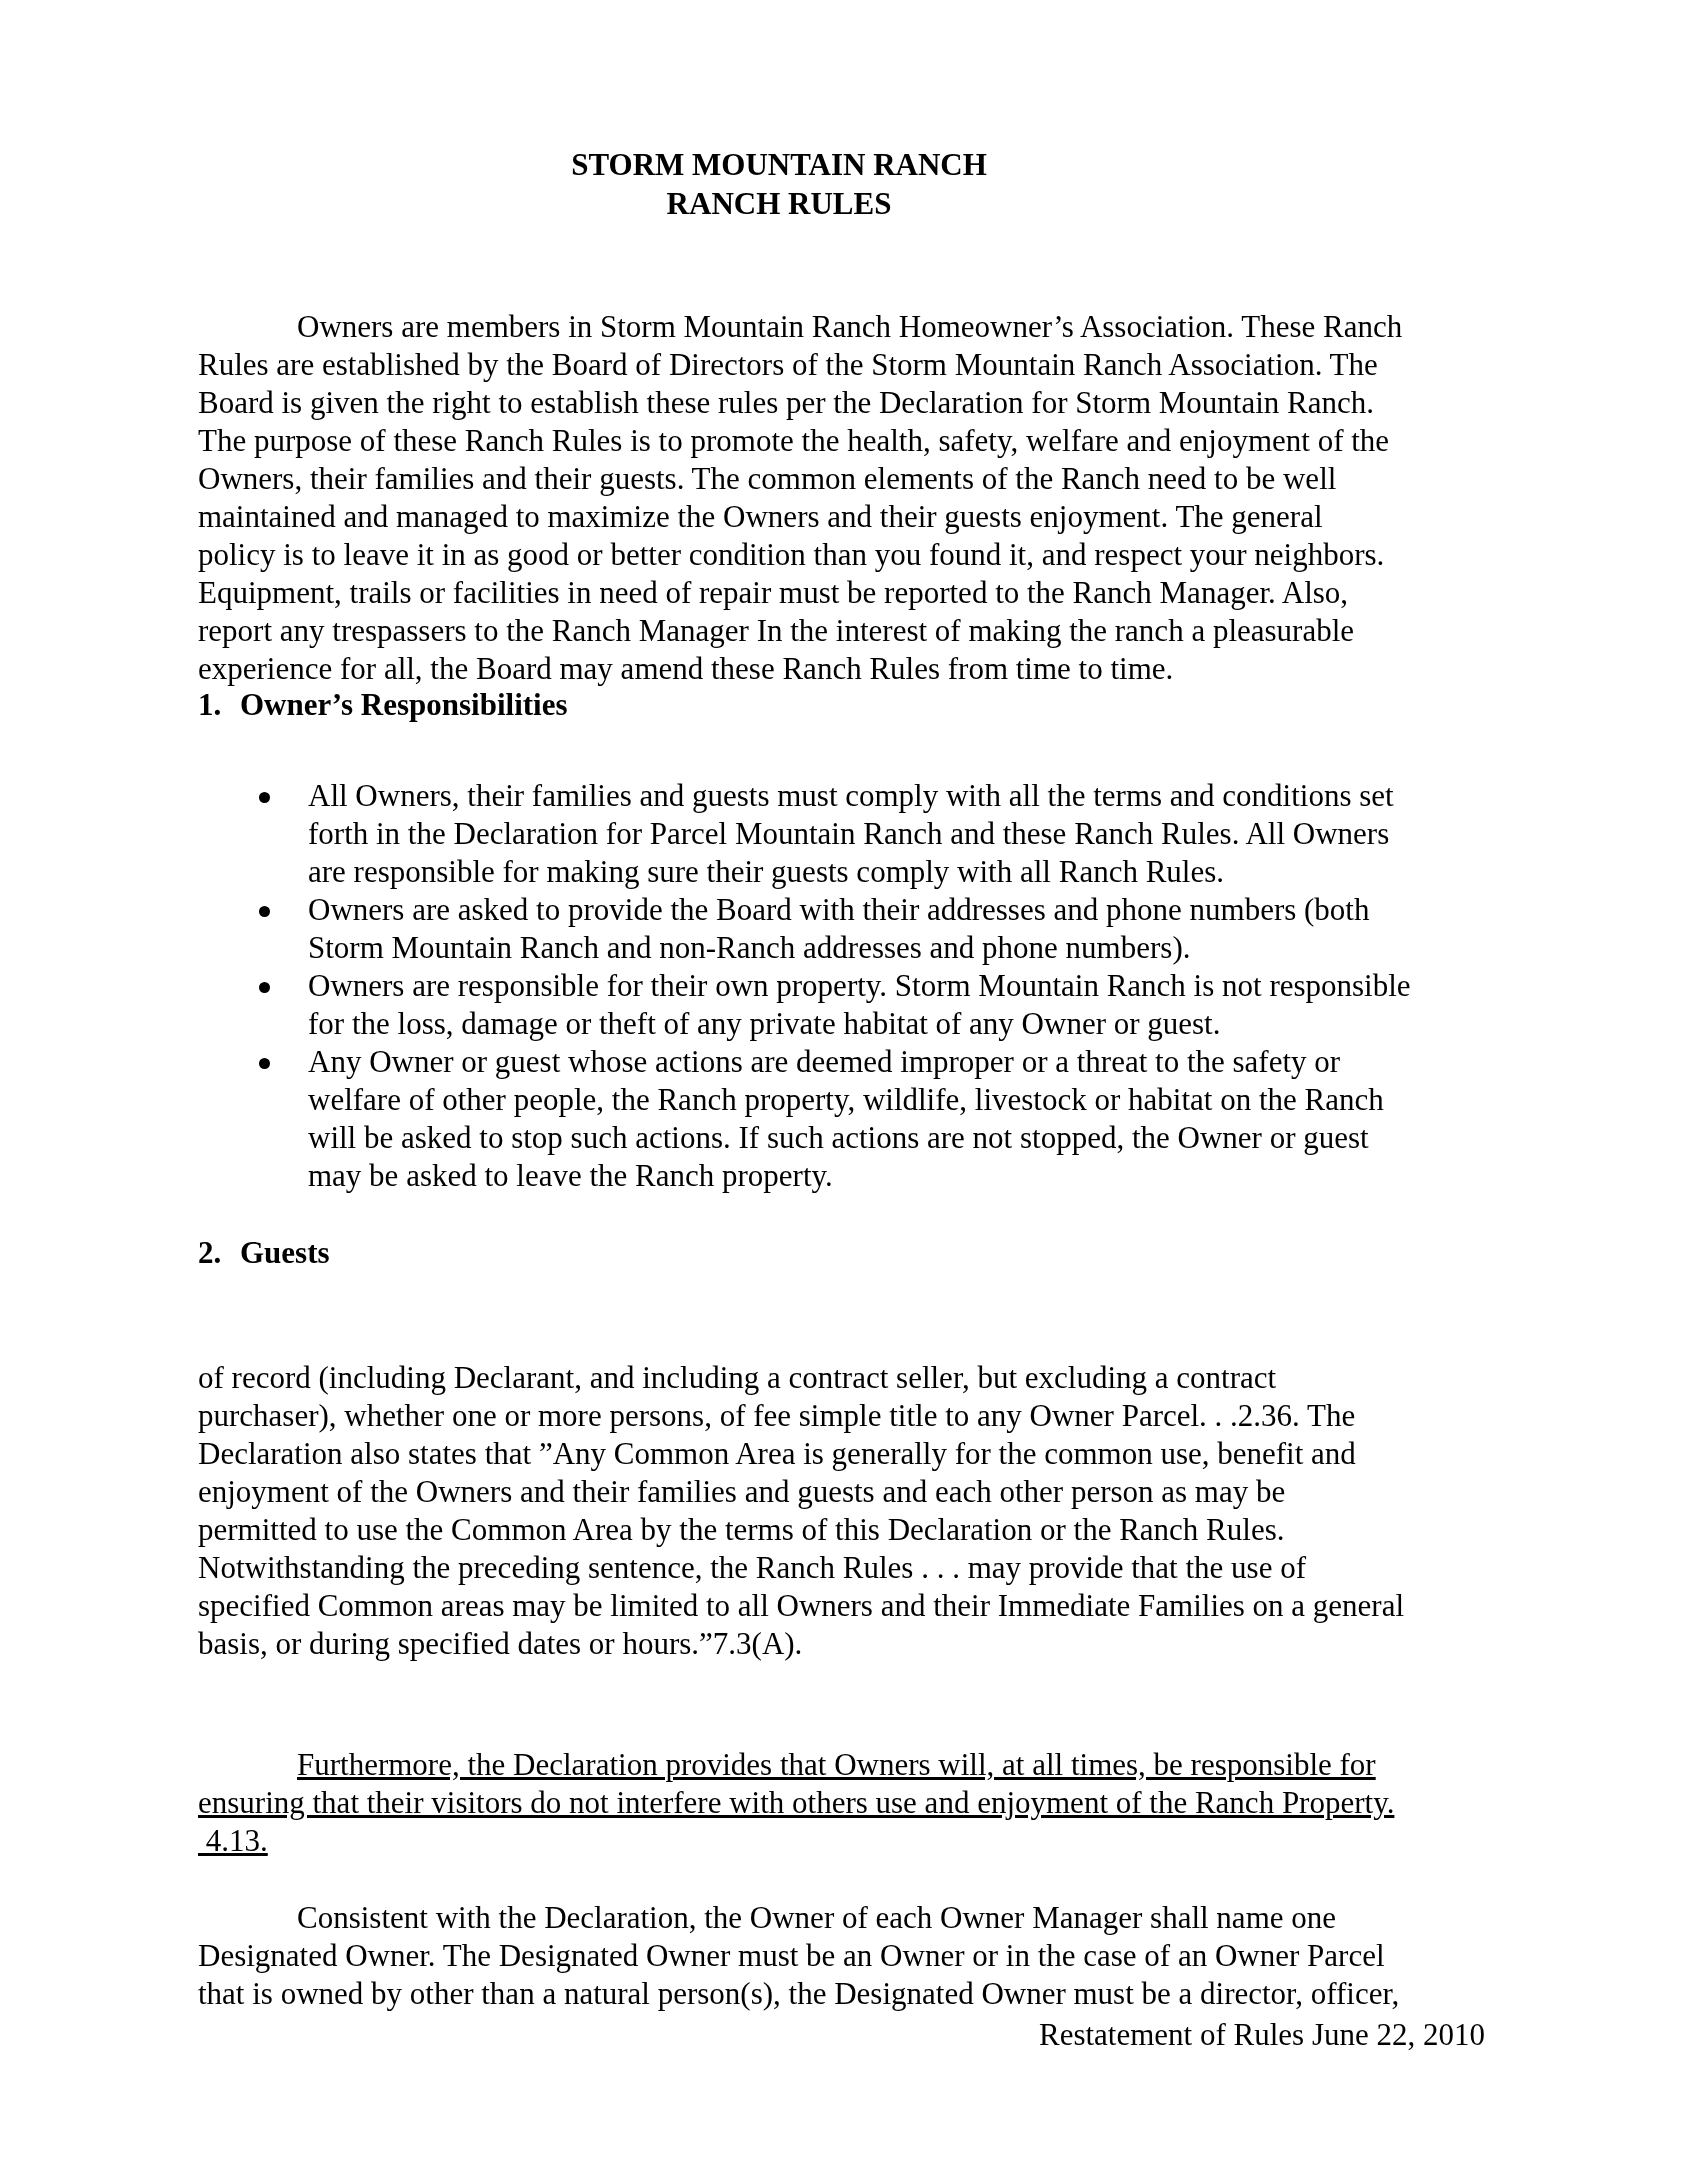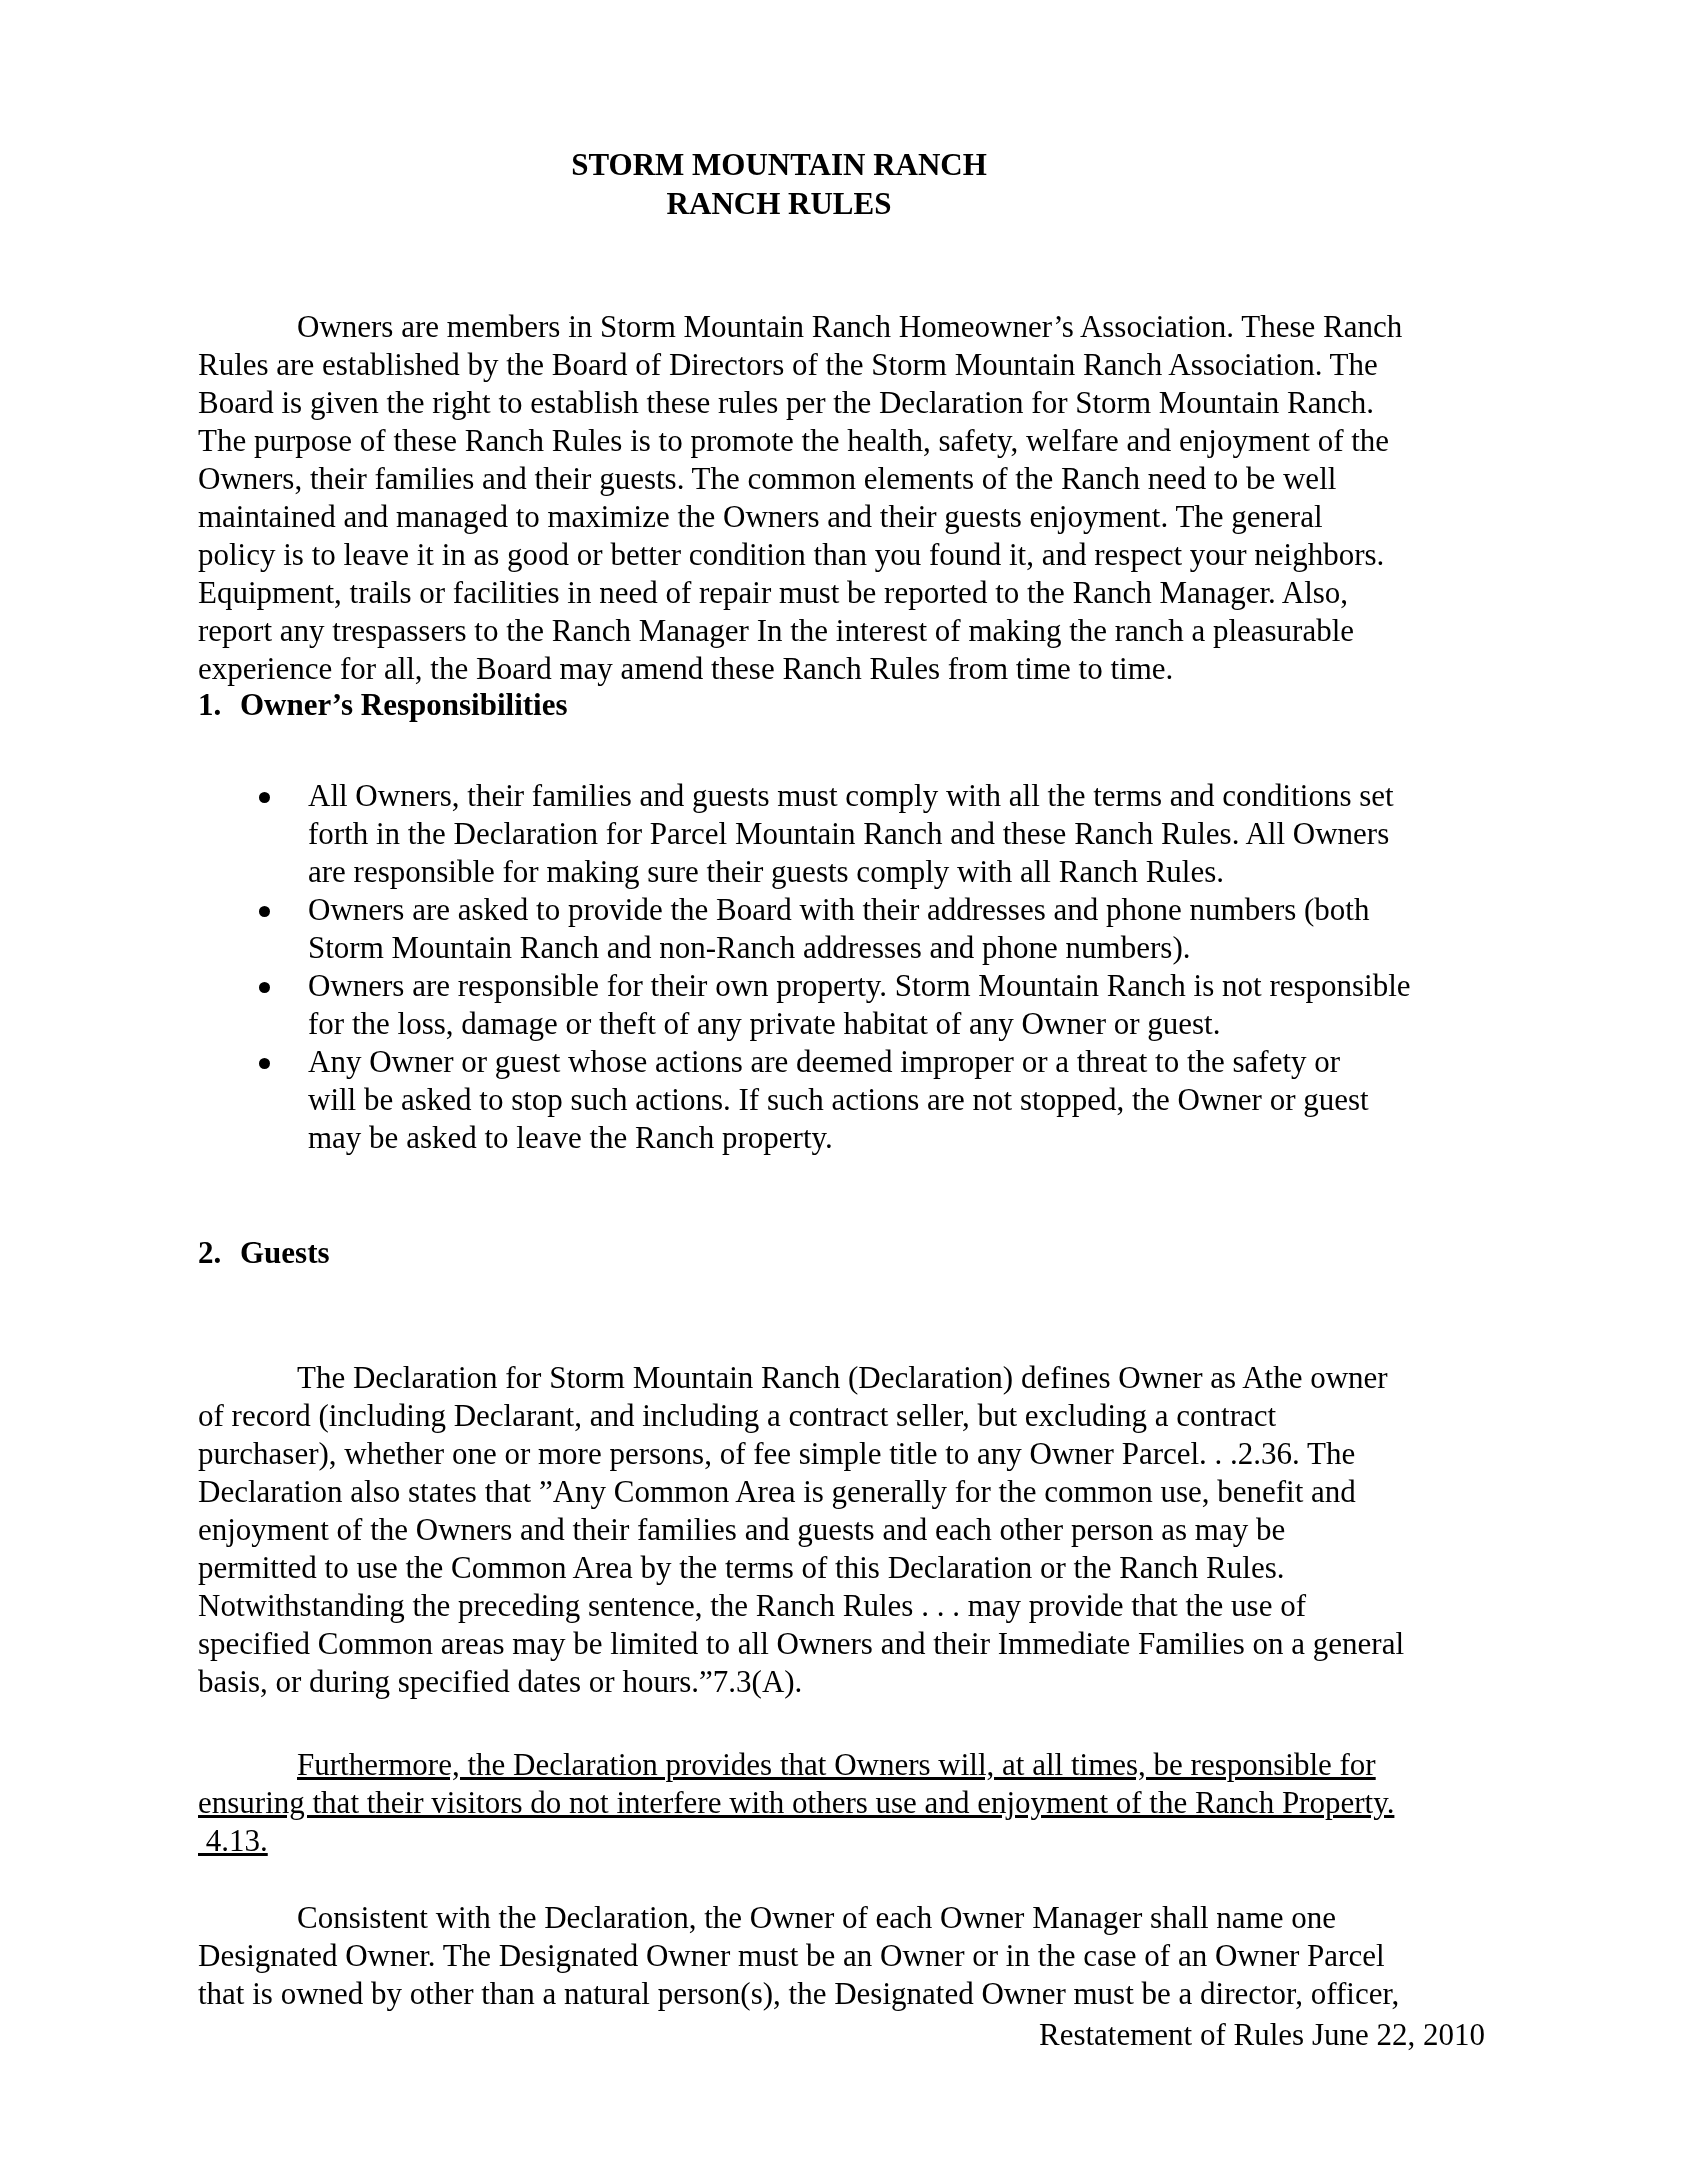--- a/index.html
+++ b/index.html
@@ -115,31 +115,31 @@
       <span class="line">Storm Mountain Ranch and non-Ranch addresses and phone numbers).</span>
     </li>
     <li class="bullet-item">
       <span class="bullet-dot"></span>
       <span class="line">Owners are responsible for their own property.  Storm Mountain Ranch is not responsible</span>
       <span class="line">for the loss, damage or theft of any private habitat of any Owner or guest.</span>
     </li>
     <li class="bullet-item">
       <span class="bullet-dot"></span>
       <span class="line">Any Owner or guest whose actions are deemed improper or a threat to the safety or</span>
+      <span class="line">welfare of other people, the Ranch property, wildlife, livestock or habitat on the Ranch</span>
       <span class="line">will be asked to stop such actions.  If such actions are not stopped, the Owner or guest</span>
       <span class="line">may be asked to leave the Ranch property.</span>
     </li>
   </ul>
 
   <div class="section-heading" style="top:1234px;">
     <span class="num">2.</span><span>Guests</span>
   </div>
 
   <div class="col" style="top:1311px;">
-    <span class="line" style="padding-left:99px;">The Declaration for Storm Mountain Ranch (Declaration) defines Owner as Athe owner</span>
     <span class="line">of record (including Declarant, and including a contract seller, but excluding a contract</span>
     <span class="line">purchaser), whether one or more persons, of fee simple title to any Owner Parcel. . .2.36.  The</span>
     <span class="line">Declaration also states that ”Any Common Area is generally for the common use, benefit and</span>
     <span class="line">enjoyment of the Owners and their families and guests and each other person as may be</span>
     <span class="line">permitted to use the Common Area by the terms of this Declaration or the Ranch Rules.</span>
     <span class="line">Notwithstanding the preceding sentence, the Ranch Rules . . . may provide that the use of</span>
     <span class="line">specified Common areas may be limited to all Owners and their Immediate Families on a general</span>
     <span class="line">basis, or during specified dates or hours.”7.3(A).</span>
   </div>
 

